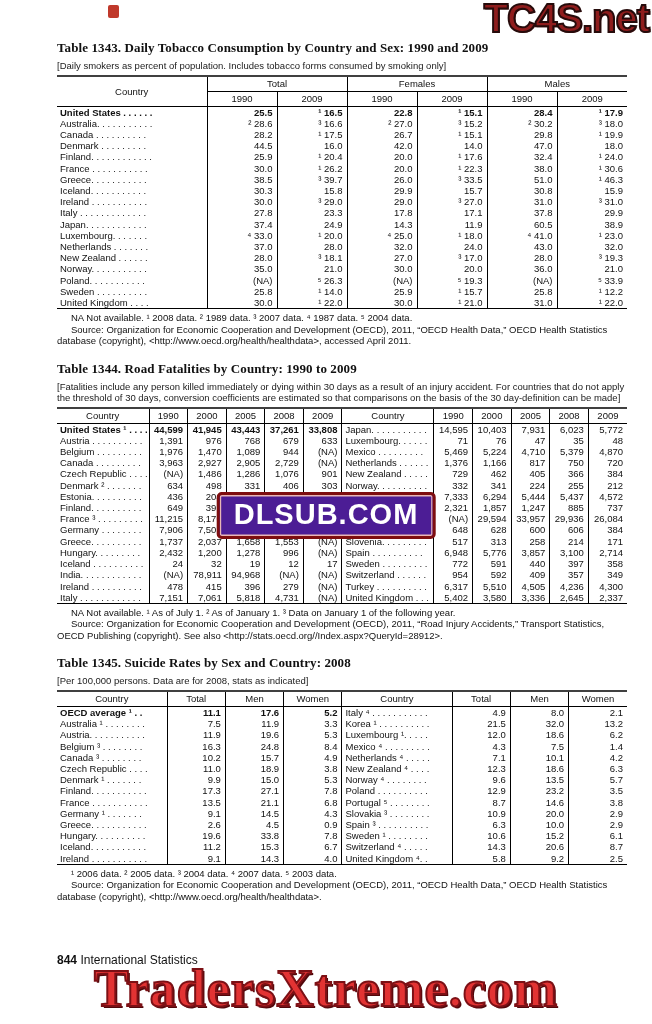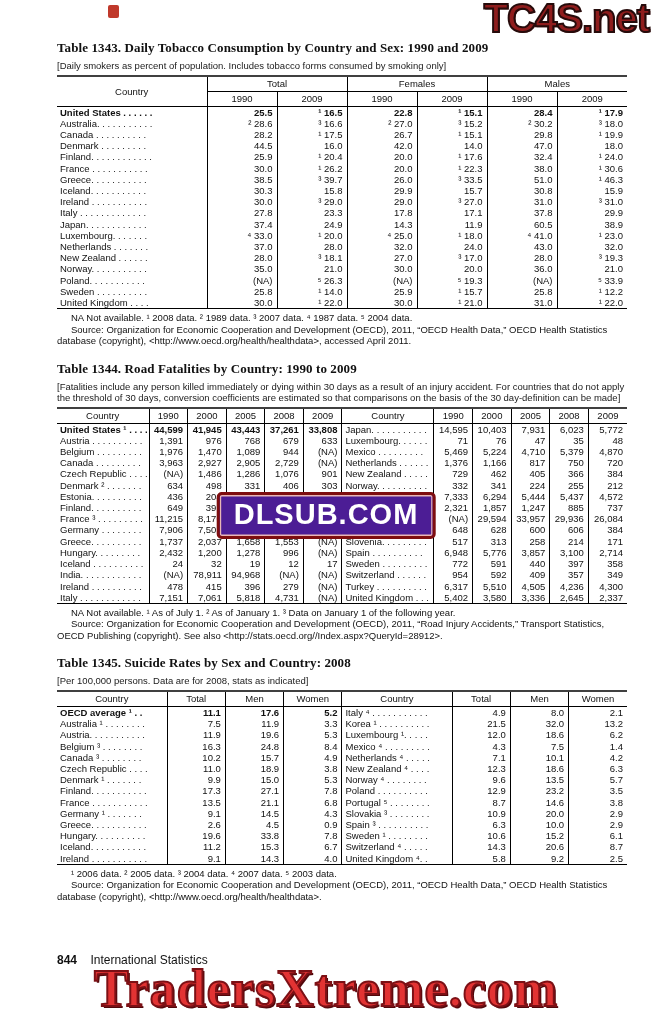--- a/index.html
+++ b/index.html
@@ -23,21 +23,21 @@
   .stat-table thead tr.sub th:first-child { border-left:1px solid #000; }
   .stat-table td { padding:0 3px; line-height:11.2px; white-space:nowrap; overflow:hidden; }
   .stat-table td.country { text-align:left; }
   .stat-table td.num { text-align:right; padding-right:4px; }
   .bold { font-weight:bold; }
 
   .tbl-note, .tbl-source { font-size:9.5px; line-height:11.5px; margin-top:3px; text-indent:14px; }
   .tbl-source { margin-top:0; }
 
   .footer-row { position:absolute; left:57px; top:953px; font-size:12px; z-index:1; }
-  .footer-row .pageno { font-weight:bold; margin-right:10px; }
+  .footer-row .pageno { font-weight:bold; }
   .census-line { position:absolute; left:295px; top:967px; font-size:10px; z-index:1;
                  font-family:"Liberation Serif","DejaVu Serif",serif; white-space:nowrap; }
 
   
   .wm-top { position:absolute; top:-4px; right:3px; z-index:5;
             font-size:40px; font-weight:bold; letter-spacing:-1px;
             color:#8f1d1d; -webkit-text-stroke:2px #260b0b; text-stroke:2px #260b0b;
             text-shadow:1px 1px 0 #3a0f0f; }
   .wm-mid { position:absolute; top:492px; left:50%; transform:translateX(-50%); z-index:5;
             background:#4c1d95; color:#fff; font-size:29px; font-weight:bold; letter-spacing:1px;

